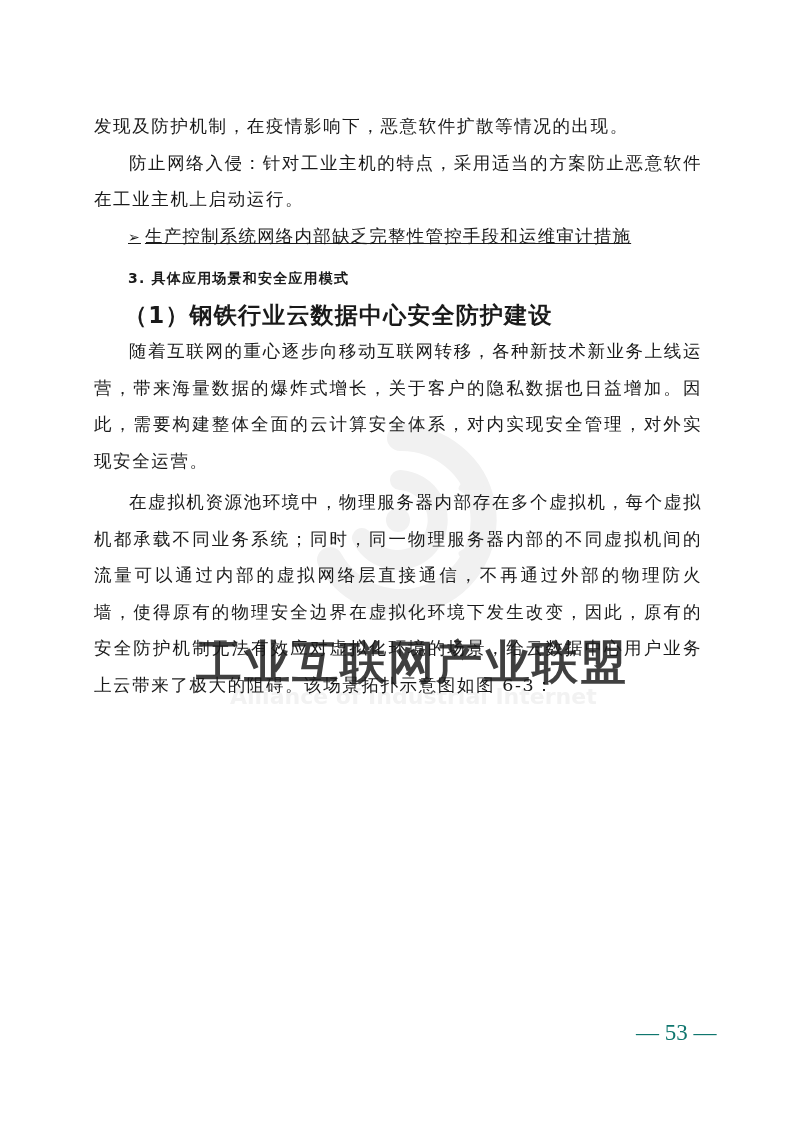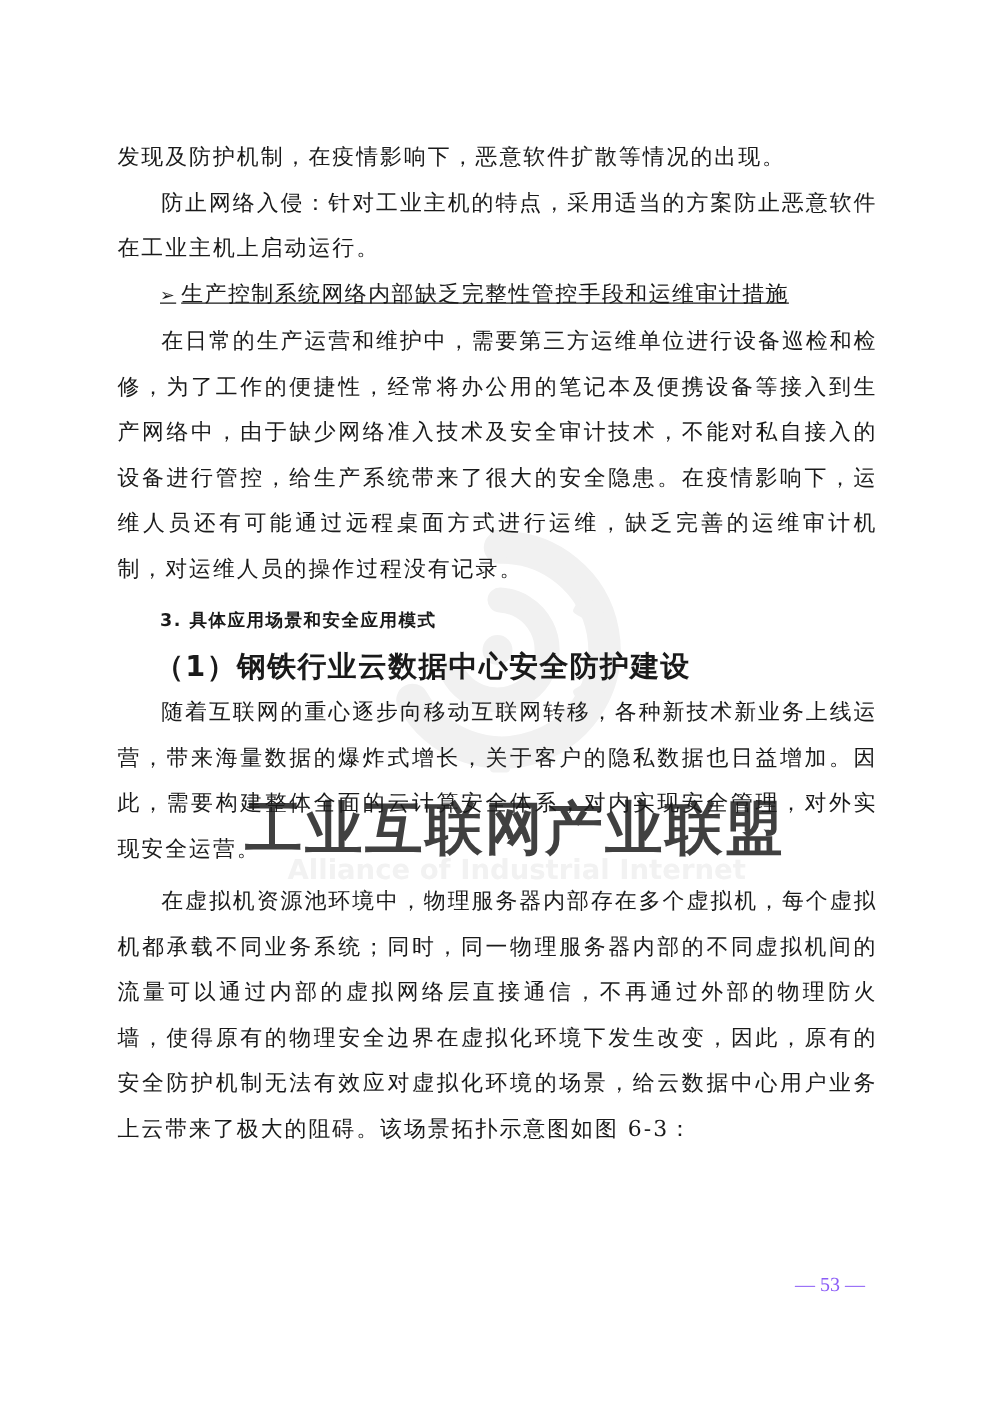--- a/index.html
+++ b/index.html
@@ -106,22 +106,22 @@
     letter-spacing: 1.2px;
   }
   .gap {
     height: 5px;
   }
   .page-number {
     position: absolute;
     left: 636px;
     top: 1020px;
     font-family: "Liberation Serif", "DejaVu Serif", serif;
-    font-size: 16px;
-    color: #8b5cf6;
+    font-size: 23px;
+    color: #0f766e;
     z-index: 1;
     white-space: nowrap;
   }
 </style>
 </head>
 <body>
 
 <div class="watermark">
   <svg class="wm-logo" viewBox="0 0 200 200">
     <g fill="none" stroke="#f1f1f1" stroke-linecap="round">
@@ -137,21 +137,20 @@
     </g>
   </svg>
   <div class="wm-title">工业互联网产业联盟</div>
   <div class="wm-subtitle">Alliance of Industrial Internet</div>
 </div>
 
 <div class="content">
   <p class="p">发现及防护机制，在疫情影响下，恶意软件扩散等情况的出现。</p>
   <p class="p indent">防止网络入侵：针对工业主机的特点，采用适当的方案防止恶意软件在工业主机上启动运行。</p>
   <p class="bullet-line"><span class="arrow">➢</span><span>生产控制系统网络内部缺乏完整性管控手段和运维审计措施</span></p>
-  <p class="p indent">在日常的生产运营和维护中，需要第三方运维单位进行设备巡检和检修，为了工作的便捷性，经常将办公用的笔记本及便携设备等接入到生产网络中，由于缺少网络准入技术及安全审计技术，不能对私自接入的设备进行管控，给生产系统带来了很大的安全隐患。在疫情影响下，运维人员还有可能通过远程桌面方式进行运维，缺乏完善的运维审计机制，对运维人员的操作过程没有记录。</p>
   <div class="gap"></div>
   <p class="h3">3. 具体应用场景和安全应用模式</p>
   <p class="h4">（1）钢铁行业云数据中心安全防护建设</p>
   <p class="p indent">随着互联网的重心逐步向移动互联网转移，各种新技术新业务上线运营，带来海量数据的爆炸式增长，关于客户的隐私数据也日益增加。因此，需要构建整体全面的云计算安全体系，对内实现安全管理，对外实现安全运营。</p>
   <div class="gap"></div>
   <p class="p indent">在虚拟机资源池环境中，物理服务器内部存在多个虚拟机，每个虚拟机都承载不同业务系统；同时，同一物理服务器内部的不同虚拟机间的流量可以通过内部的虚拟网络层直接通信，不再通过外部的物理防火墙，使得原有的物理安全边界在虚拟化环境下发生改变，因此，原有的安全防护机制无法有效应对虚拟化环境的场景，给云数据中心用户业务上云带来了极大的阻碍。该场景拓扑示意图如图 6-3：</p>
 </div>
 
 <div class="page-number">— 53 —</div>
 

